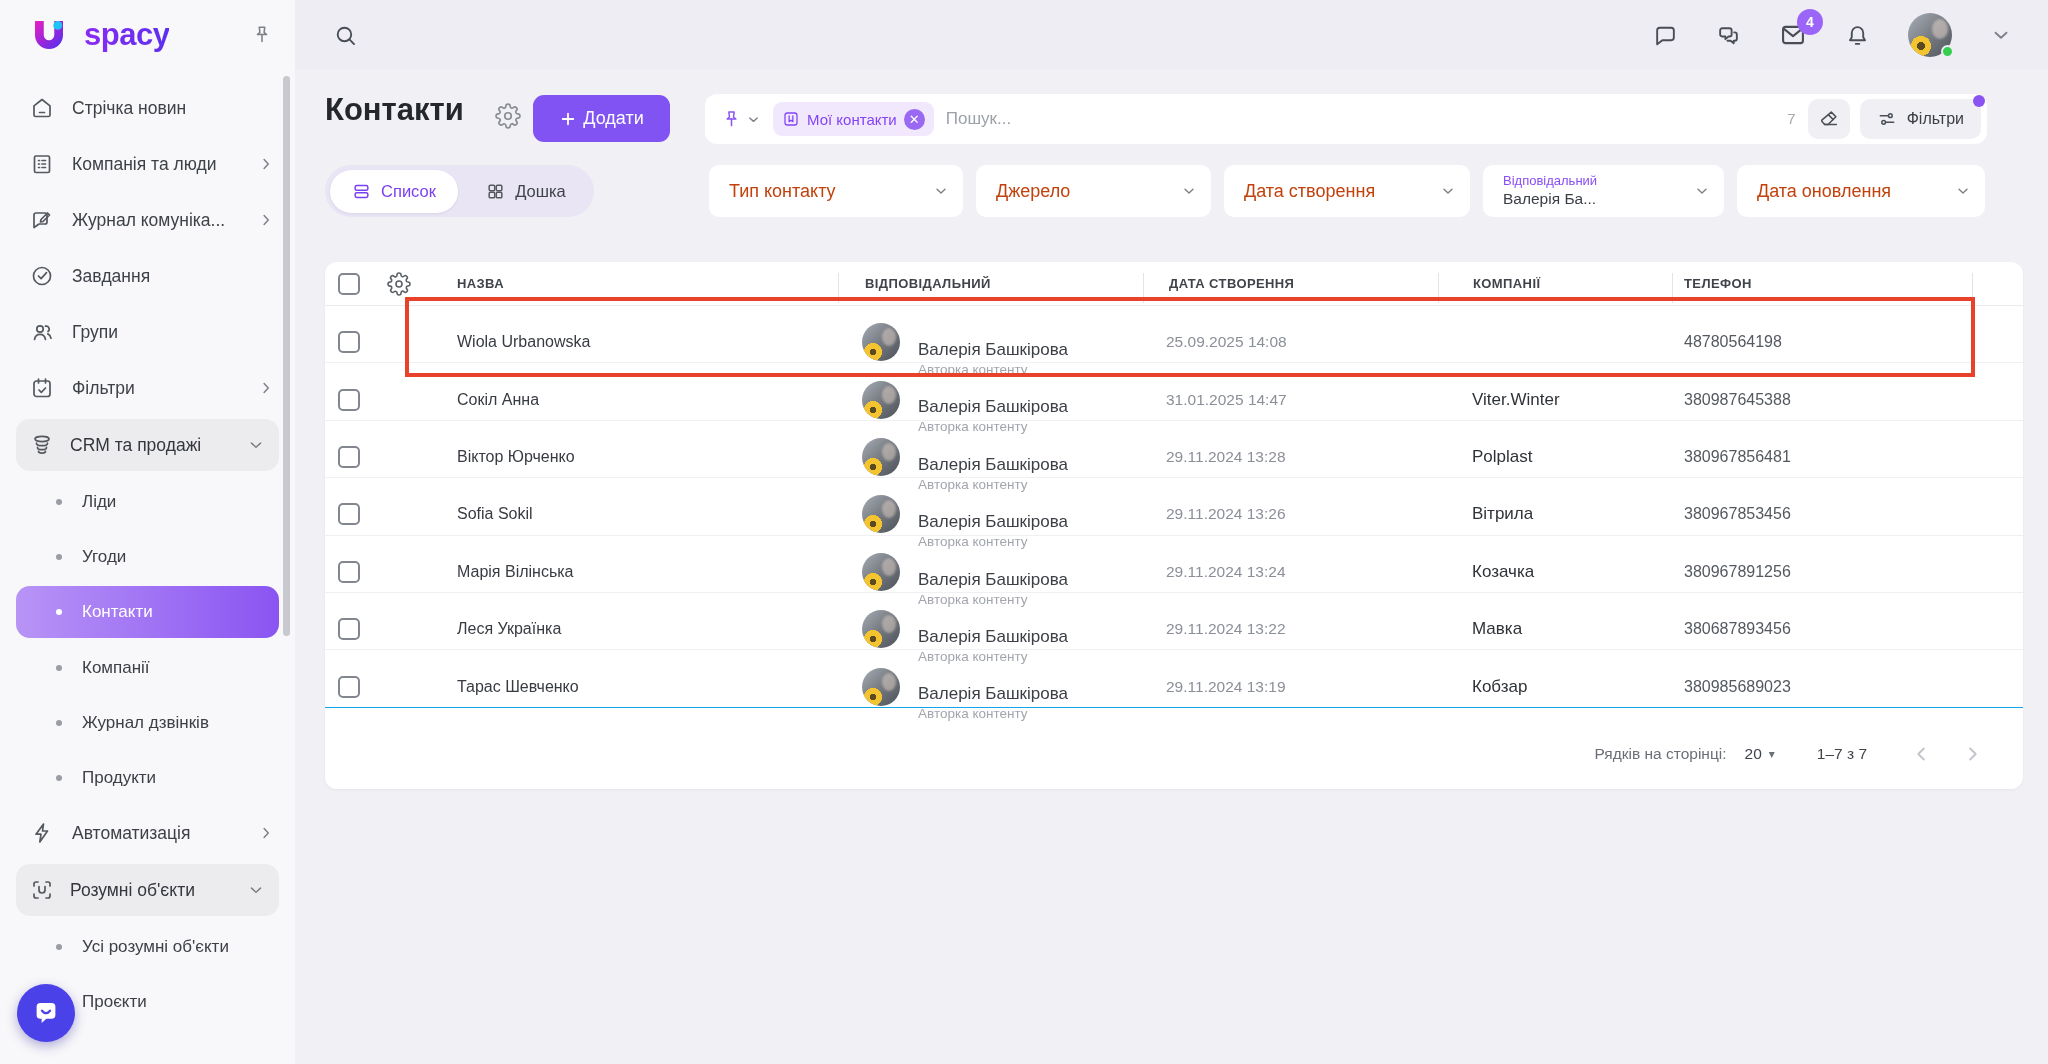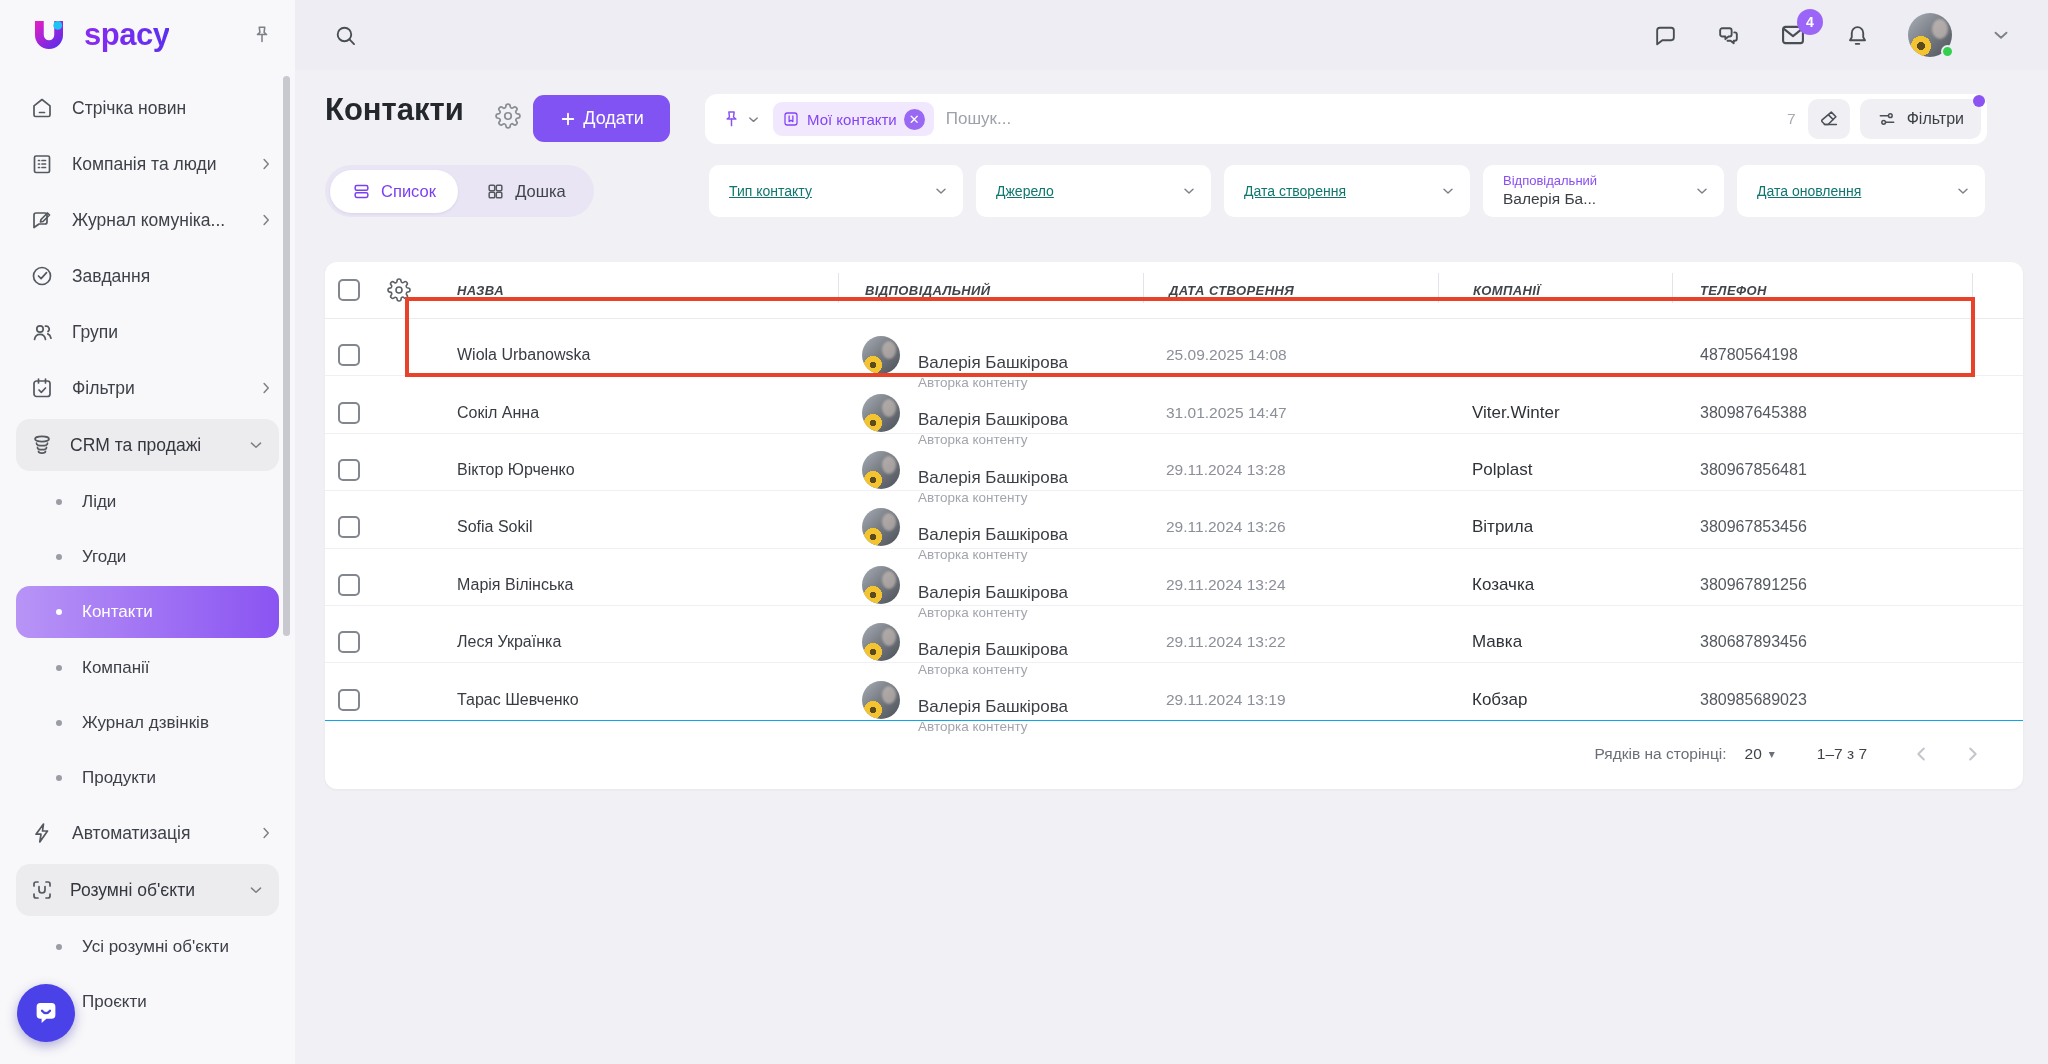--- a/index.html
+++ b/index.html
@@ -65,38 +65,38 @@
   .filters-btn { position:relative; height:40px; border-radius:10px; background:#f0f0f4; display:flex; align-items:center; gap:10px; padding:0 17px; cursor:pointer; }
   .filters-btn .f-lbl { font-size:16px; color:#3c4046; }
   .filters-dot { position:absolute; top:-4px; right:-4px; width:12px; height:12px; border-radius:50%; background:#8b53f2; }
 
   .toggle { position:absolute; left:30px; top:95px; width:269px; height:52px; border-radius:26px; background:#e9e5f4; display:flex; align-items:center; }
   .toggle .seg { display:flex; align-items:center; justify-content:center; gap:10px; font-size:16.5px; cursor:pointer; }
   .seg-active { width:128px; height:43px; margin-left:5px; background:#fff; border-radius:22px; color:#7b3ff2; font-weight:500; box-shadow:0 1px 3px rgba(30,20,80,.08); }
   .seg-plain { flex:1; color:#3f434a; }
 
   .filter-box { position:absolute; top:95px; height:52px; background:#fff; border-radius:10px; display:flex; align-items:center; padding:0 14px 0 20px; cursor:pointer; }
-  .filter-box .fb-lbl { flex:1; font-size:14px; color:#0f766e; white-space:nowrap; overflow:hidden;text-decoration:underline; }
+  .filter-box .fb-lbl { flex:1; font-size:18px; color:#c2410c; white-space:nowrap; overflow:hidden; }
   .fb-2line { display:flex; flex-direction:column; justify-content:center; flex:1; line-height:1.25; }
   .fb-toplbl { font-size:13px; color:#8a4df2; }
   .fb-val { font-size:15.5px; color:#3c4046; }
   .fb1 { left:414px; width:254px; } .fb2 { left:681px; width:235px; } .fb3 { left:929px; width:246px; }
   .fb4 { left:1188px; width:241px; } .fb5 { left:1442px; width:248px; }
 
   
   .table-card { position:absolute; left:30px; top:192px; width:1698px; height:527px; background:#fff; border-radius:12px; box-shadow:0 1px 3px rgba(20,20,40,.05); }
   .t-head, .t-row { display:grid; grid-template-columns:110px 403px 305px 295px 234px 300px 51px; align-items:center; }
-  .t-head { height:57px; border-bottom:1px solid #ebebef;font-style:italic; }
+  .t-head { height:44px; border-bottom:1px solid #ebebef; }
   .th { position:relative; height:100%; display:flex; align-items:center; font-size:13px; font-weight:700; letter-spacing:.4px; color:#40444a; }
   .th.sep::before { content:""; position:absolute; left:0; top:11px; width:1px; height:30px; background:#e3e3e9; }
   .cell-check { display:flex; align-items:center; padding-left:13px; gap:27px; height:100%; }
   .checkbox { width:22px; height:22px; border:2px solid #82868e; border-radius:5px; background:#fff; cursor:pointer; flex:0 0 auto; }
   .head-gear { width:24px; height:24px; stroke:#5c6067; cursor:pointer; }
   .pl-name { padding-left:22px; } .pl-resp { padding-left:27px; } .pl-date { padding-left:26px; }
-  .pl-comp { padding-left:35px; } .pl-phone { padding-left:28px; }
+  .pl-comp { padding-left:35px; } .pl-phone { padding-left:12px; }
   .t-row { height:57.4px; border-bottom:1px solid #f0f0f4; cursor:pointer; }
   .t-row:last-of-type { border-bottom:1px solid #0ea5e9; }
   .td { display:flex; align-items:center; height:100%; }
   .td-name { font-size:16px; color:#383c42; }
   .resp { display:flex; align-items:center; gap:18px; }
   .ravatar { width:38px; height:38px; border-radius:50%; position:relative; overflow:hidden; flex:0 0 auto;
     background:linear-gradient(135deg,#a8aeb6 0%,#7a7f86 45%,#4b5058 100%); }
   .ravatar::before { content:""; position:absolute; left:1px; bottom:-1px; width:20px; height:20px; border-radius:50%;
     background:radial-gradient(circle,#5a4a1e 0 3.5px,#f4c430 3.5px 9px,transparent 9px); }
   .ravatar::after { content:""; position:absolute; right:4px; top:5px; width:14px; height:18px; border-radius:50%; background:rgba(225,210,200,.5); filter:blur(1px); }

